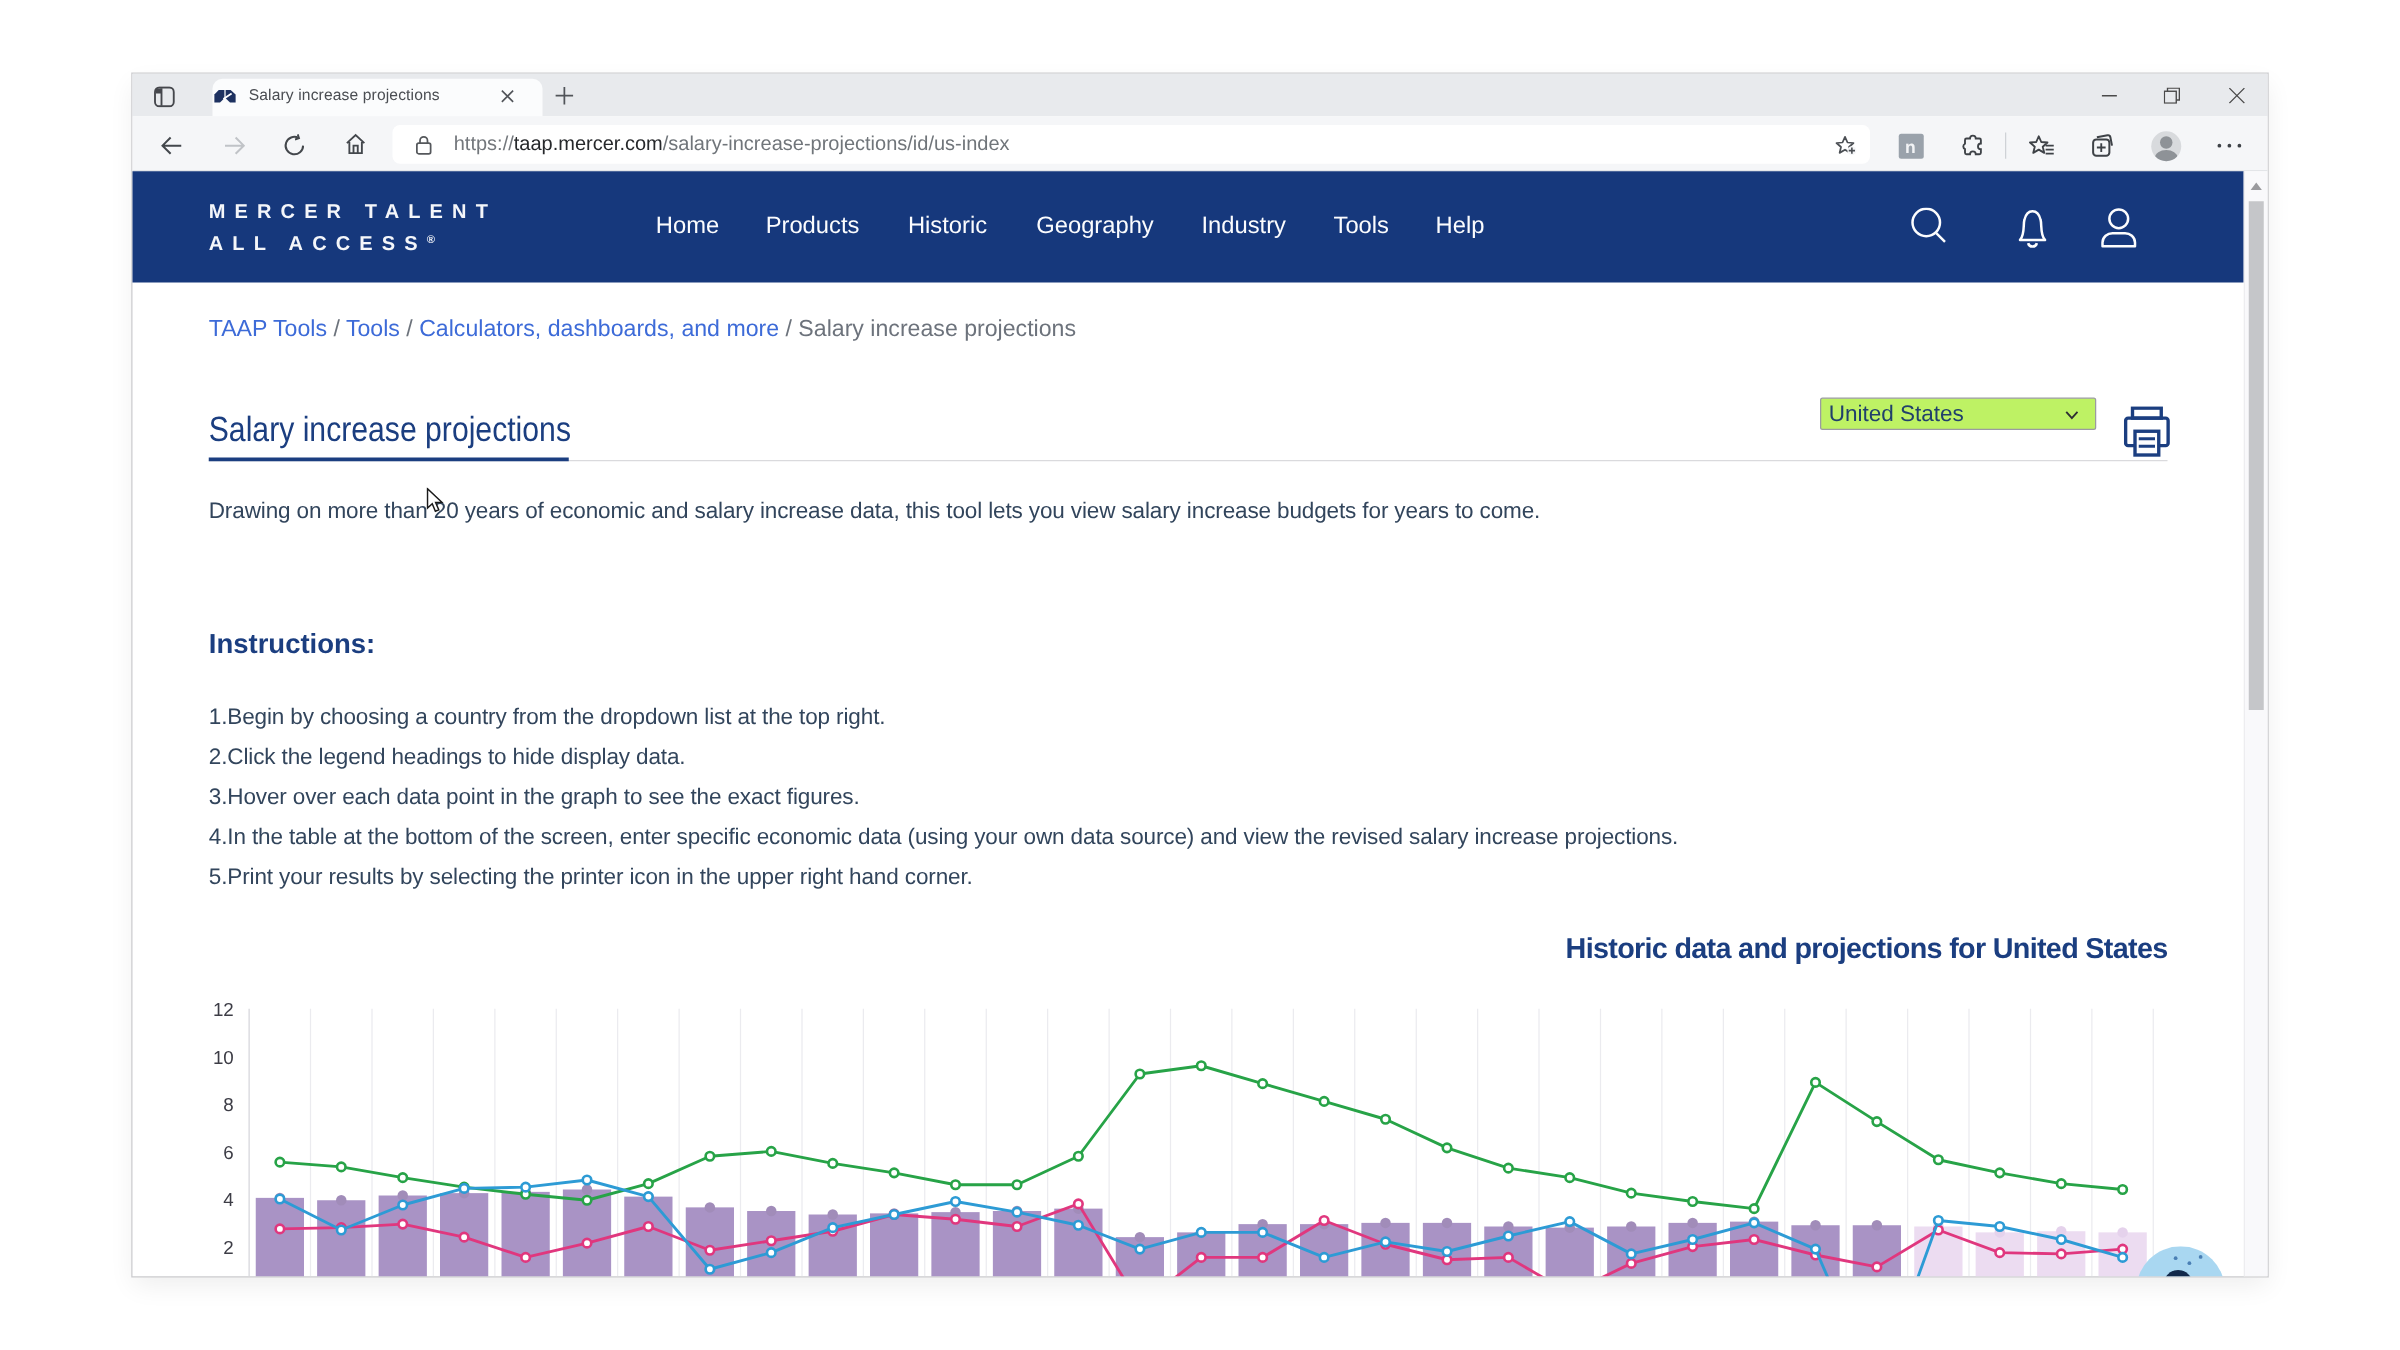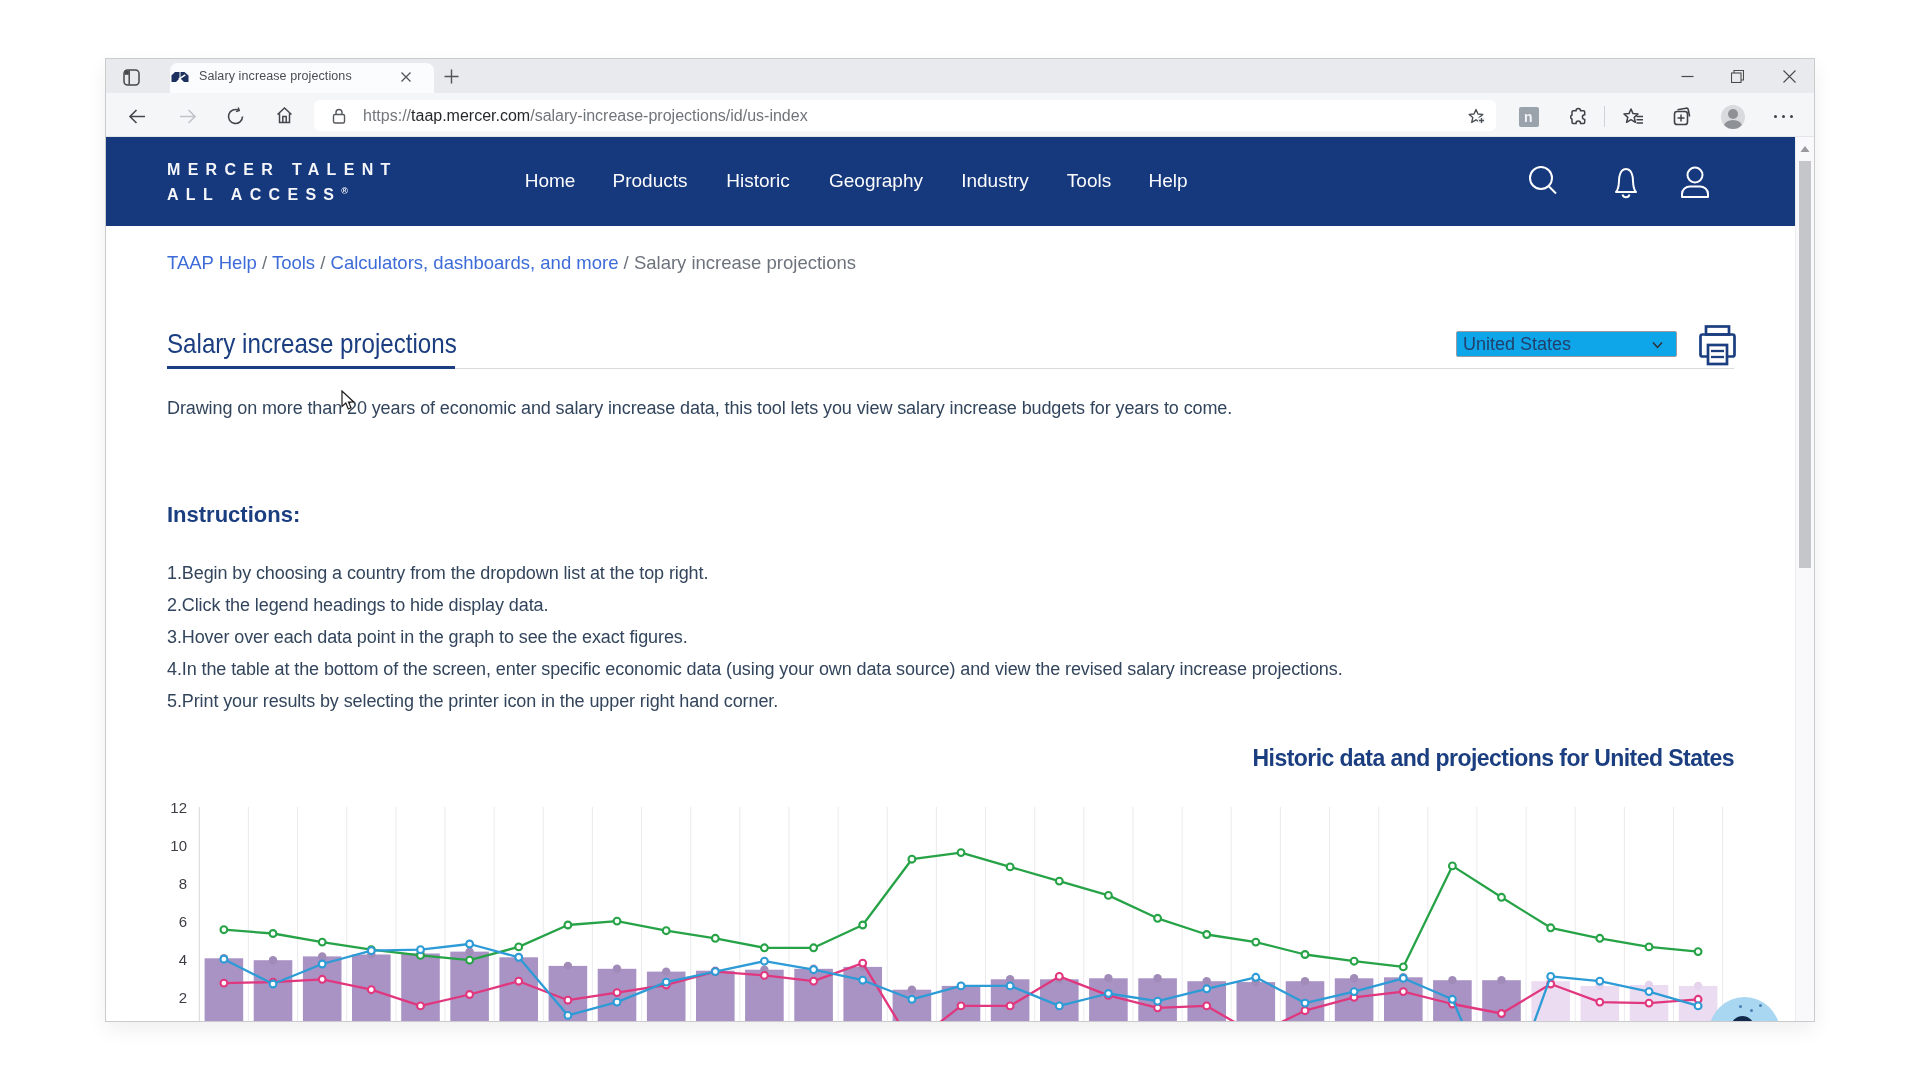--- a/index.html
+++ b/index.html
@@ -29,21 +29,21 @@
     letter-spacing:7.3px; white-space:nowrap; }
   .logo2 sup { font-size:9px; letter-spacing:0; }
   .mi { position:absolute; top:170px; transform:translateX(-50%); font-size:19px; color:#fbfcfe; white-space:nowrap; }
   
   #crumb { position:absolute; left:167px; top:252px; font-size:18.5px; color:#6d737c; white-space:nowrap; }
   #crumb a { color:#3d6bd8; text-decoration:none; }
   
   #h1row { position:absolute; left:167px; top:328px; width:1567px; height:41px; border-bottom:1px solid #dadadd; }
   #h1 { position:absolute; left:0; top:0; font-size:28px; color:#1b3e80; transform:scaleX(.862); transform-origin:0 0; }
   #h1line { position:absolute; left:0; top:38px; width:288px; height:3px; background:#1b3e80; }
-  #select { position:absolute; left:1456px; top:331px; width:221px; height:26px; background:#0ea5e9;
+  #select { position:absolute; left:1456px; top:318px; width:221px; height:26px; background:#bef264;
     border:1px solid #9b9ba1; border-radius:2px; }
   #select span { position:absolute; left:6px; top:2px; font-size:18px; color:#21406b; }
   .para { position:absolute; left:167px; font-size:18px; color:#32455c; white-space:nowrap; letter-spacing:-0.1px;}
   #h2 { position:absolute; left:167px; top:502px; font-size:22px; font-weight:bold; color:#1b3e80; }
   #charttitle { position:absolute; left:167px; top:745px; width:1567px; text-align:right;
     font-size:23px; font-weight:bold; color:#1b3e80; letter-spacing:-0.55px;}
   
   #sbar { position:absolute; left:1795px; top:137px; width:19px; height:884px; background:#f9f9fb;
     border-left:1px solid #ededf0; }
   #sthumb { position:absolute; left:1799px; top:161px; width:12px; height:407px; background:#c5c6c9; }
@@ -158,21 +158,21 @@
   </svg>
   <svg class="abs" style="left:1610px;top:165px" width="32" height="36" viewBox="0 0 32 36">
     <path d="M6 27 C10 23 8.5 14 9.5 11 C10.5 6.5 13 4 16 4 C19 4 21.5 6.5 22.5 11 C23.5 14 22 23 26 27 Z" fill="none" stroke="#fdfdfe" stroke-width="2" stroke-linejoin="round"></path>
     <path d="M12.5 29.5 A3.6 3.6 0 0 0 19.5 29.5" fill="none" stroke="#fdfdfe" stroke-width="2"></path>
   </svg>
   <svg class="abs" style="left:1678px;top:164px" width="34" height="38" viewBox="0 0 34 38">
     <circle cx="17" cy="11" r="7.5" fill="none" stroke="#fdfdfe" stroke-width="2"></circle>
     <path d="M4 33 L4 30 C4 25.5 8 22.5 12 22.5 L22 22.5 C26 22.5 30 25.5 30 30 L30 33 Z" fill="none" stroke="#fdfdfe" stroke-width="2" stroke-linejoin="round"></path>
   </svg>
 
-  <div id="crumb"><a>TAAP Help</a> / <a>Tools</a> / <a>Calculators, dashboards, and more</a> / Salary increase projections</div>
+  <div id="crumb"><a>TAAP Tools</a> / <a>Tools</a> / <a>Calculators, dashboards, and more</a> / Salary increase projections</div>
 
   <div id="h1row"></div>
   <div class="abs" id="h1" style="left:167px;top:328px;">Salary increase projections</div>
   <div id="h1line" style="left:167px;top:366px;position:absolute"></div>
   <div id="select">
       <span>United States</span>
     <svg style="position:absolute;right:13px;top:9px" width="11" height="8" viewBox="0 0 11 8">
       <path d="M1 1.5 L5.5 6.5 L10 1.5" fill="none" stroke="#2e2e33" stroke-width="1.5"></path>
     </svg>
   </div>

